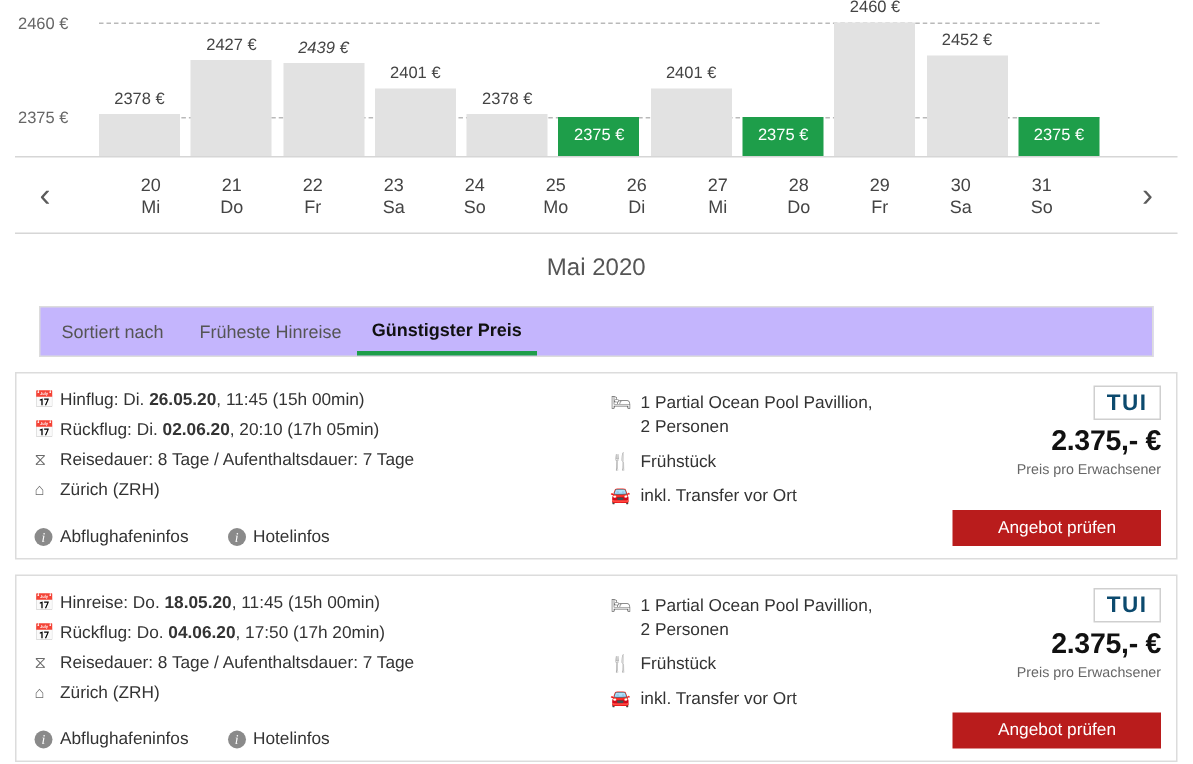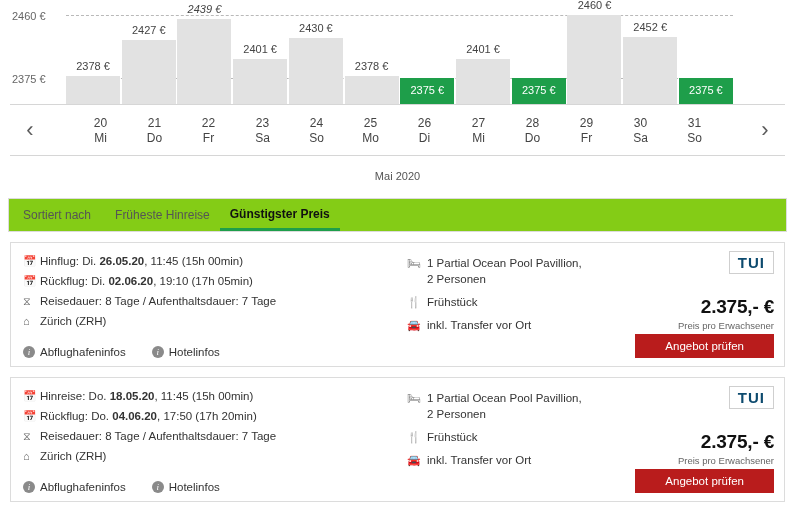--- a/index.html
+++ b/index.html
@@ -108,33 +108,33 @@
     text-align: center;
     font-size: 12px;
     color: #444;
     cursor: pointer;
   }
   .day .dnum { display: block; line-height: 16px; }
   .day .dname { display: block; line-height: 15px; }
 
   .month {
     text-align: center;
-    font-size: 11px;
+    font-size: 16px;
     color: #555;
     padding: 14px 0 16px 0;
   }
 
   
   .sortbar {
-    margin: 0 8px;
+    margin: 0 26px;
     border: 1px solid #dcdcdc;
     height: 34px;
     display: flex;
     align-items: stretch;
-    background: #84cc16;
+    background: #c4b5fd;
   }
   .sortlabel {
     font-size: 12px;
     color: #555;
     display: flex;
     align-items: center;
     padding: 0 14px;
   }
   .sortopt {
     font-size: 12px;
@@ -241,21 +241,21 @@
     font-weight: bold;
     color: #0c4a6e;
     letter-spacing: 1px;
     background: #fff;
     font-family: "Liberation Sans", sans-serif;
   }
   .price {
     font-size: 19px;
     font-weight: bold;
     color: #111;
-    margin-top: 22px;
+    margin-top: 4px;
     letter-spacing: -0.2px;
   }
   .price-sub {
     font-size: 9.5px;
     color: #666;
     margin-top: 2px;
   }
   .cta {
     position: absolute;
     right: 10px;
@@ -287,32 +287,27 @@
             <div class="bar" style="height: 28.0615px;">
               <span class="lbl">2378 €</span>
             </div>
           </div>
           <div class="barcol">
             <div class="bar" style="height: 64.2462px;">
               <span class="lbl">2427 €</span>
             </div>
           </div>
           <div class="barcol">
-            <div class="bar" style="height: 85px; font-style: italic;">
+            <div class="bar" style="height: 62px; font-style: italic;">
               <span class="lbl">2439 €</span>
             </div>
           </div>
           <div class="barcol">
             <div class="bar" style="height: 45.0462px;">
               <span class="lbl">2401 €</span>
-            </div>
-          </div>
-          <div class="barcol">
-            <div class="bar" style="height: 66.4615px;">
-              <span class="lbl">2430 €</span>
             </div>
           </div>
           <div class="barcol">
             <div class="bar" style="height: 28.0615px;">
               <span class="lbl">2378 €</span>
             </div>
           </div>
           <div class="barcol">
             <div class="bar cheap" style="height: 25.8462px;">
               <span class="lbl">2375 €</span>
@@ -412,21 +407,21 @@
 
   <div id="cards">
       <div class="card">
         <div class="col-left">
           <div class="line">
             <span class="ic">📅</span>
             <div><span>Hinflug: Di. </span><b>26.05.20</b><span>, 11:45 (15h 00min)</span></div>
           </div>
           <div class="line">
             <span class="ic">📅</span>
-            <div><span>Rückflug: Di. </span><b>02.06.20</b><span>, 19:10 (17h 05min)</span></div>
+            <div><span>Rückflug: Di. </span><b>02.06.20</b><span>, 20:10 (17h 05min)</span></div>
           </div>
           <div class="line">
             <span class="ic">⧖</span>
             <div><span>Reisedauer: 8 Tage / Aufenthaltsdauer: 7 Tage</span></div>
           </div>
           <div class="line">
             <span class="ic">⌂</span>
             <div><span>Zürich (ZRH)</span></div>
           </div>
           <div class="bottom-links">

